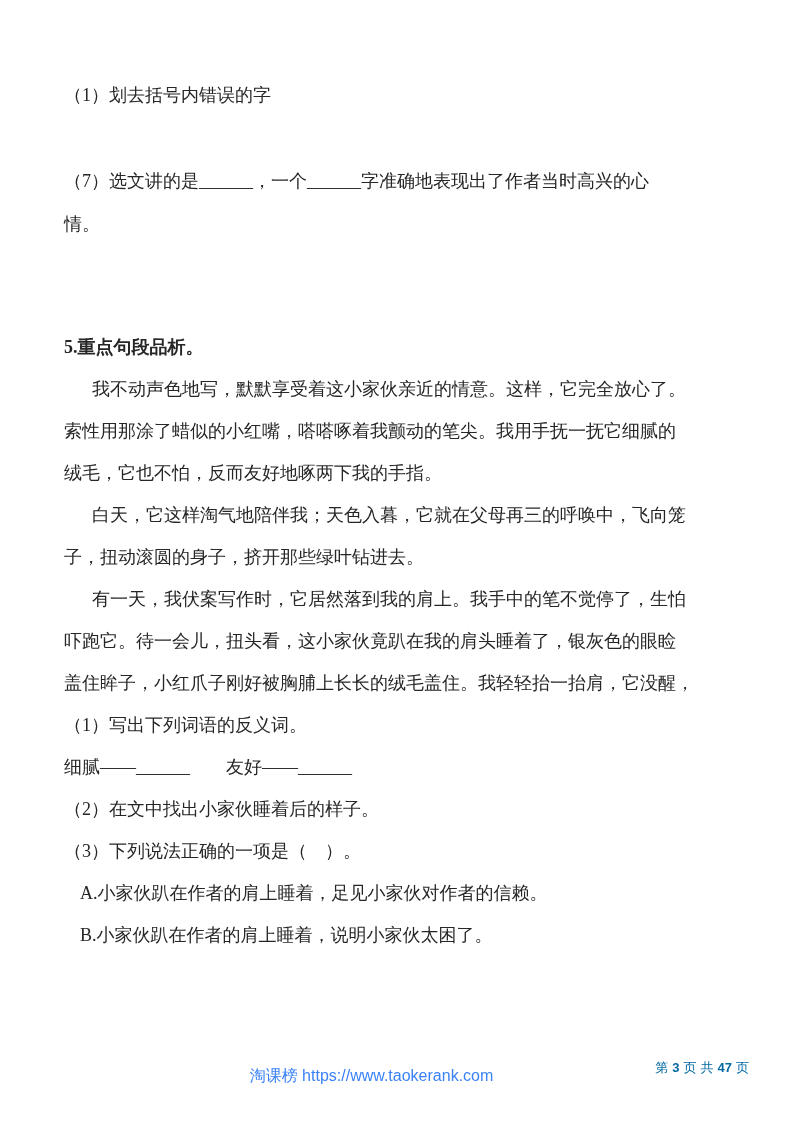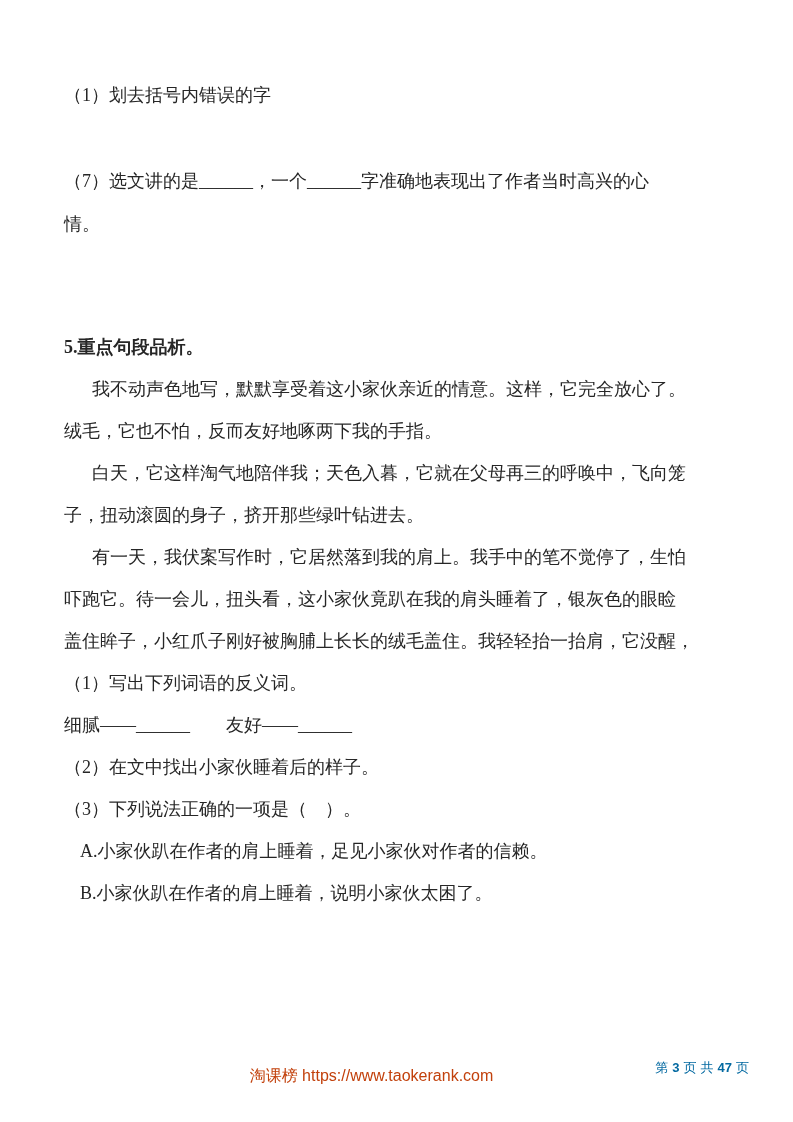--- a/index.html
+++ b/index.html
@@ -26,21 +26,21 @@
   .indent { text-indent: 28px; }
   .option { padding-left: 16px; }
   .footer-site {
     position: absolute;
     top: 1066px;
     left: 0;
     right: 50px;
     text-align: center;
     font-family: "Liberation Sans", "DejaVu Sans", sans-serif;
     font-size: 16px;
-    color: #c2410c;
+    color: #3b82f6;
     line-height: 20px;
   }
   .footer-page {
     position: absolute;
     top: 1059px;
     right: 42px;
     font-family: "Liberation Sans", "DejaVu Sans", sans-serif;
     font-size: 13px;
     color: #0369a1;
     line-height: 17px;
@@ -57,20 +57,21 @@
     <div class="line">（1）划去括号内错误的字</div>
     <div class="line blank"></div>
     <div class="line">（7）选文讲的是______，一个______字准确地表现出了作者当时高兴的心</div>
     <div class="line">情。</div>
   </div>
 
   <div class="block block-b">
     <div class="line heading">5.重点句段品析。</div>
 
     <div class="line indent">我不动声色地写，默默享受着这小家伙亲近的情意。这样，它完全放心了。</div>
+    <div class="line">索性用那涂了蜡似的小红嘴，嗒嗒啄着我颤动的笔尖。我用手抚一抚它细腻的</div>
     <div class="line">绒毛，它也不怕，反而友好地啄两下我的手指。</div>
 
     <div class="line indent">白天，它这样淘气地陪伴我；天色入暮，它就在父母再三的呼唤中，飞向笼</div>
     <div class="line">子，扭动滚圆的身子，挤开那些绿叶钻进去。</div>
 
     <div class="line indent">有一天，我伏案写作时，它居然落到我的肩上。我手中的笔不觉停了，生怕</div>
     <div class="line">吓跑它。待一会儿，扭头看，这小家伙竟趴在我的肩头睡着了，银灰色的眼睑</div>
     <div class="line">盖住眸子，小红爪子刚好被胸脯上长长的绒毛盖住。我轻轻抬一抬肩，它没醒，</div>
 
     <div class="line">（1）写出下列词语的反义词。</div>

